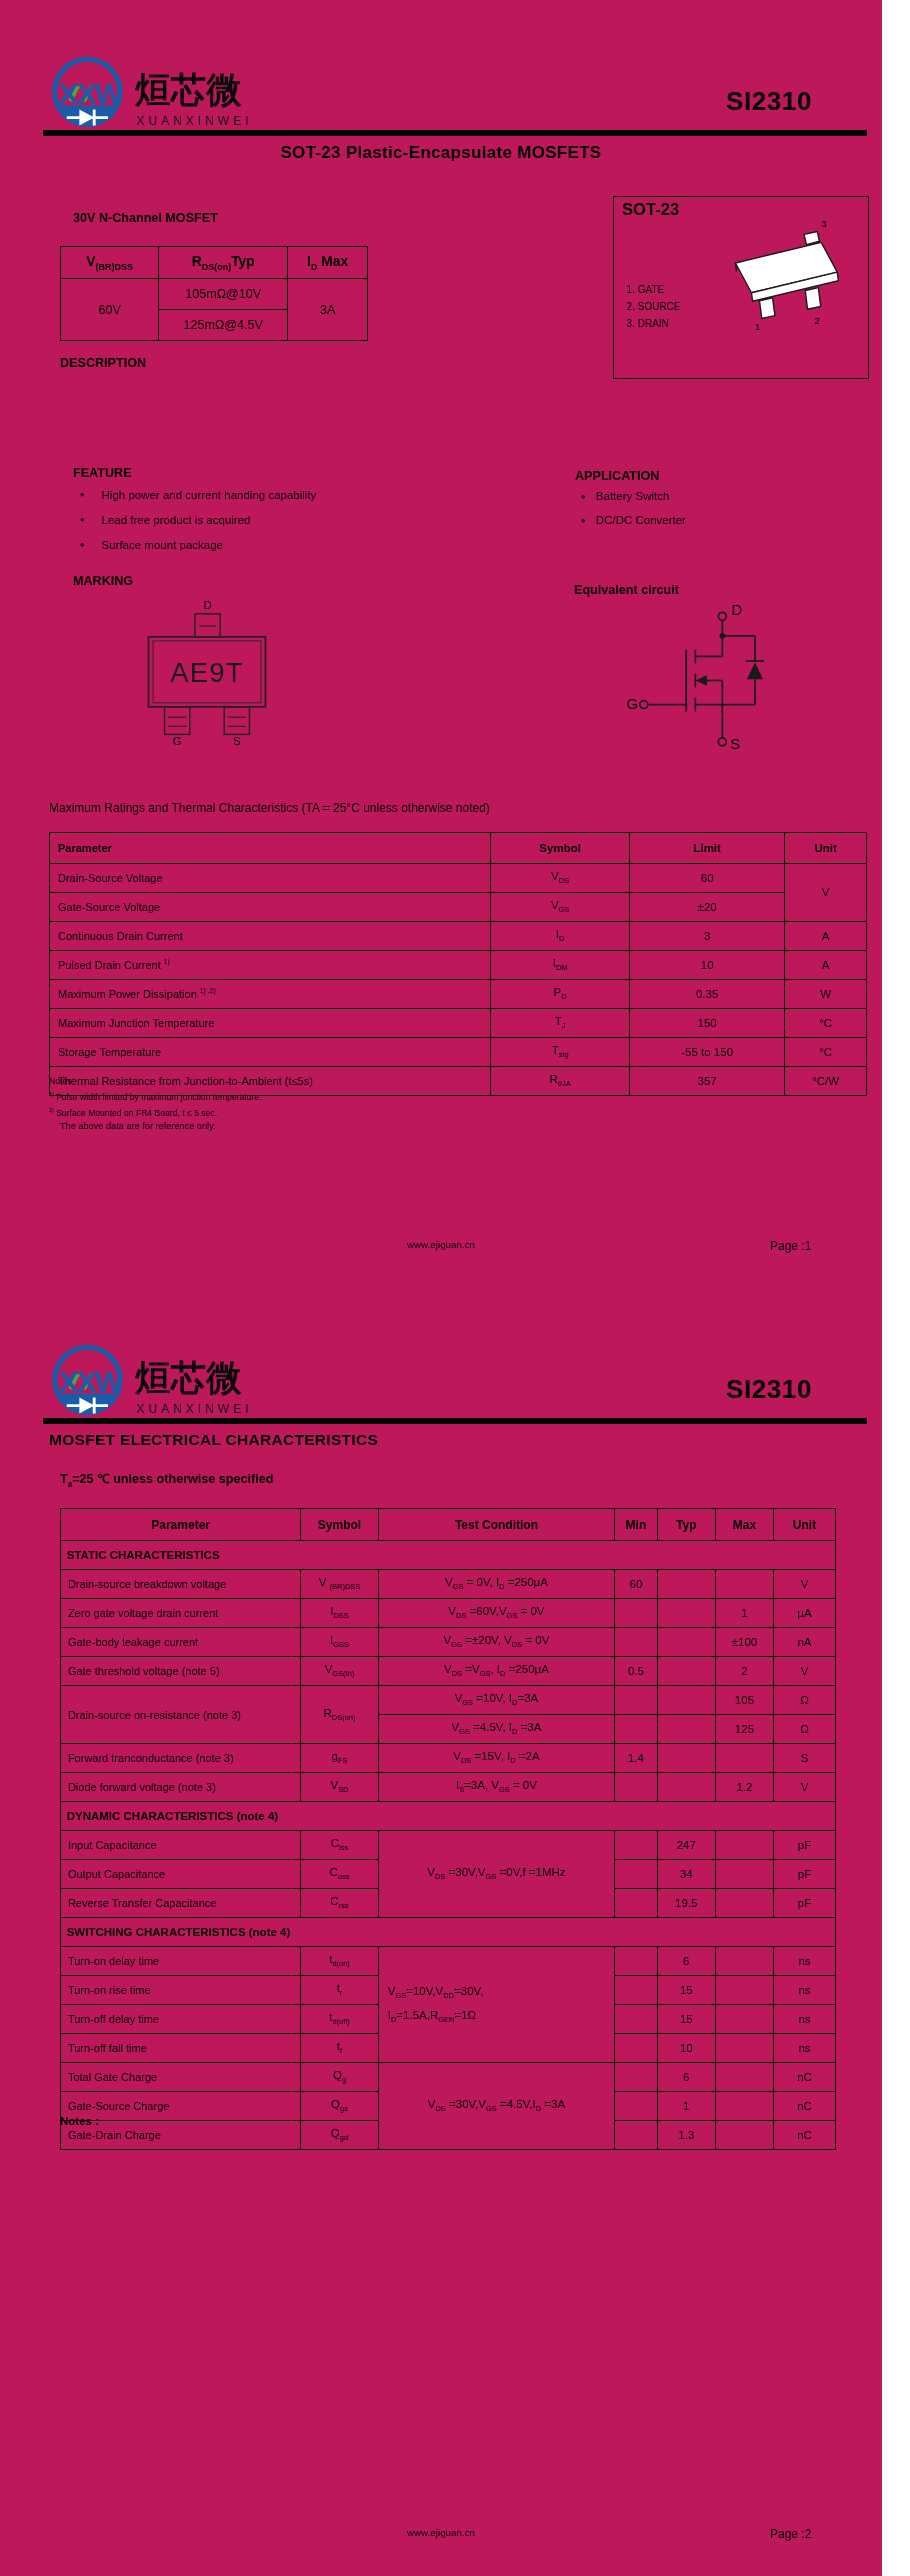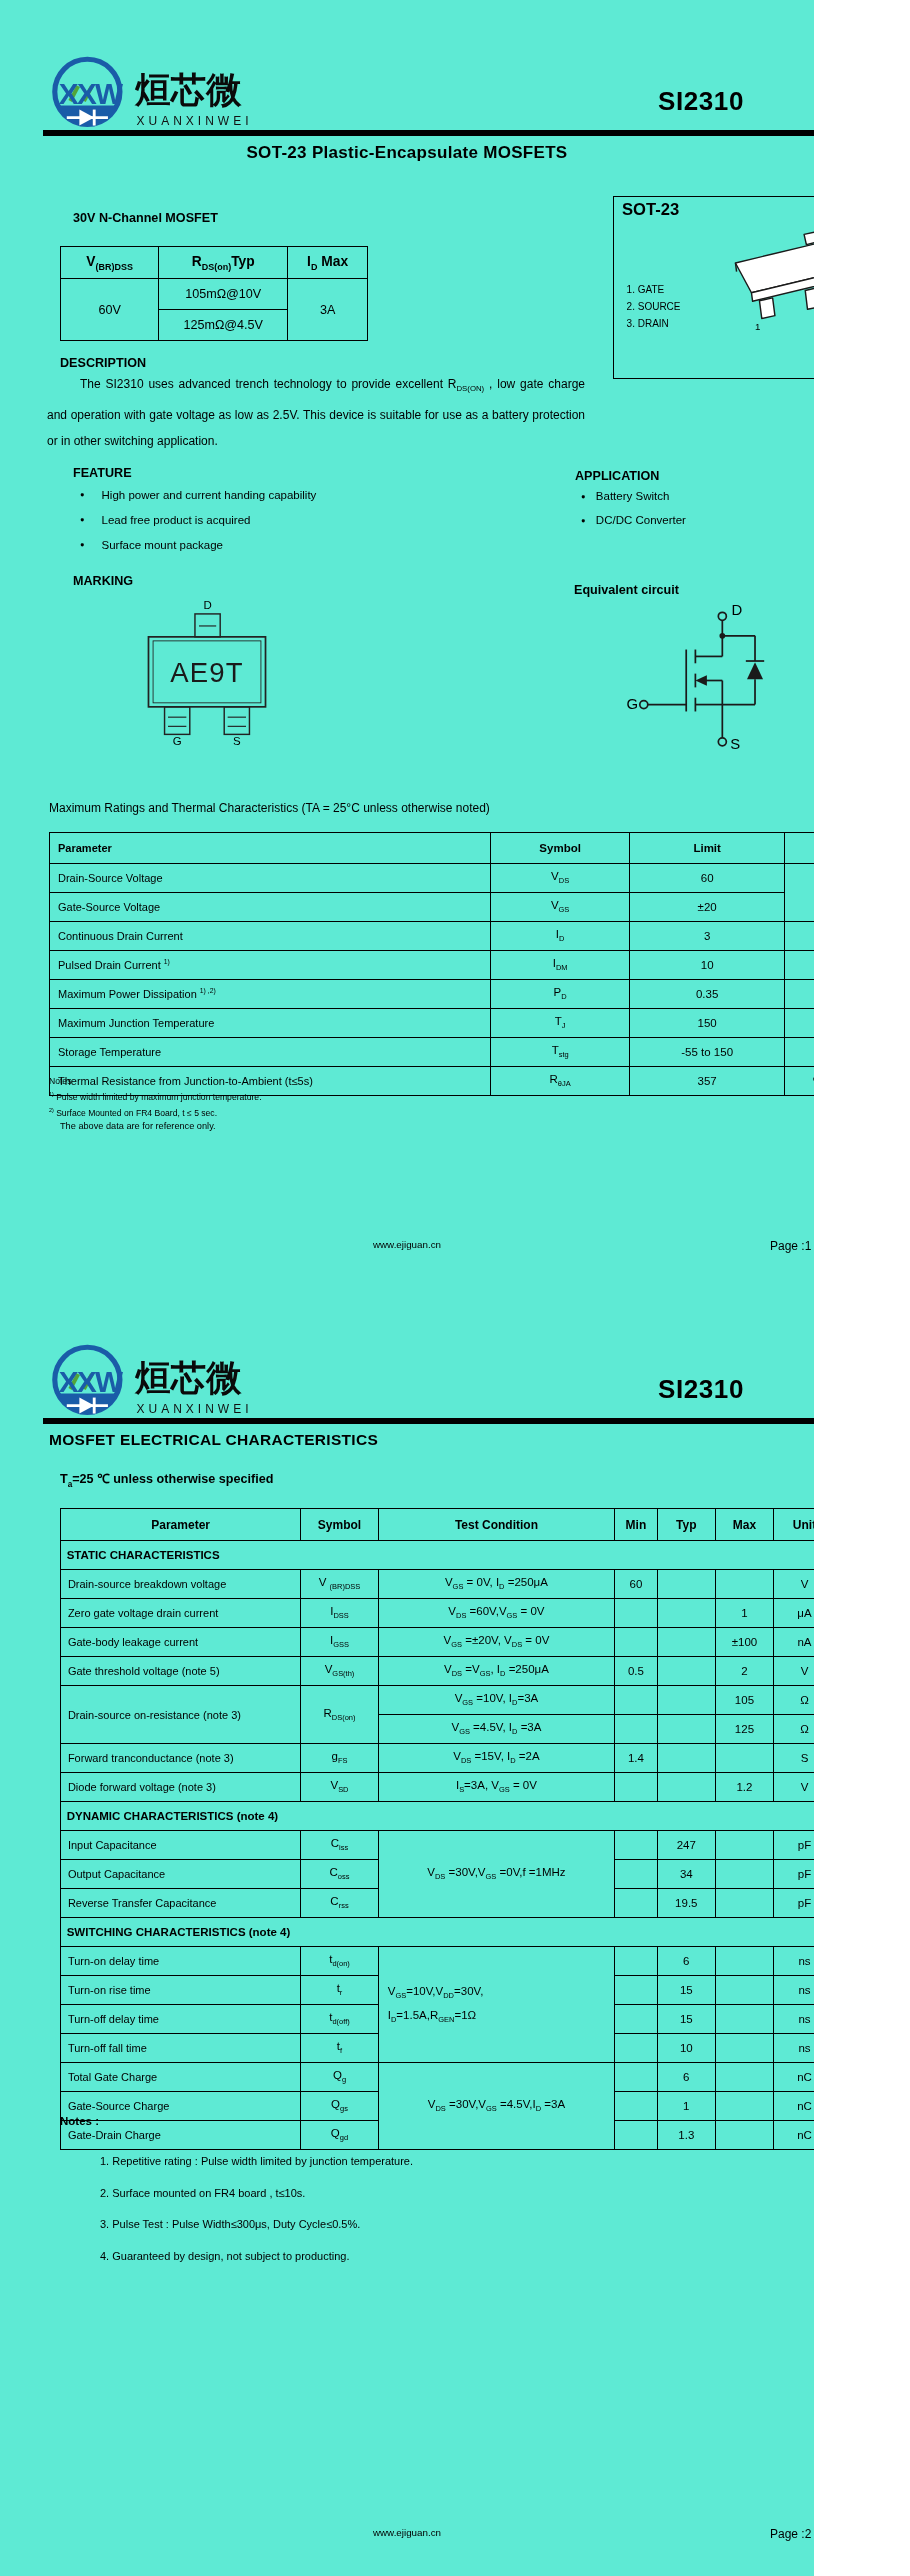--- a/index.html
+++ b/index.html
@@ -1,17 +1,17 @@
 <!DOCTYPE html>
 <html style="font-size:9.2px"><head>
 <meta charset="utf-8">
 <style>
   html,body { margin:0; padding:0; background:#ffffff; }
   body { width:910px; font-family:"Liberation Sans", sans-serif; color:#000; }
-  .page { position:relative; width:814px; height:1288px; background:#5eead4; overflow:hidden; }
+  .page { position:relative; width:882px; height:1288px; background:#be185d; overflow:hidden; }
   .abs { position:absolute; }
 
   sub { font-size:65%; }
   sup { font-size:62%; }
 
   
   .partnum { font-size:26px; font-weight:700; letter-spacing:0.6px; }
   .rule { background:#000; height:6.3px; width:824px; left:43px; top:130px; }
   .doc-title { left:0; top:143px; width:100%; text-align:center; font-size:17px; font-weight:700; letter-spacing:0.3px; }
 
@@ -135,21 +135,20 @@
         <polygon points="48,132 198,96 200,111 50,147"></polygon>
         <line x1="20" y1="80" x2="22" y2="95"></line>
       </g>
       <text x="170" y="17" font-size="17" fill="#000">3</text>
       <text x="54" y="197" font-size="17" fill="#000">1</text>
       <text x="158" y="186" font-size="17" fill="#000">2</text>
     </svg>
   </div>
 
   <div class="abs h2 desc-heading">DESCRIPTION</div>
-  <div class="abs desc-body">The SI2310 uses advanced trench technology to provide excellent R<sub>DS(ON)</sub> , low gate charge and operation with gate voltage as low as 2.5V. This device is suitable for use as a battery protection or in other switching application.</div>
 
   <div class="abs h2 feature-heading">FEATURE</div>
   <ul class="abs list feature-list">
     <li>High power and current handing capability</li>
     <li>Lead free product is acquired</li>
     <li>Surface mount package</li>
   </ul>
 
   <div class="abs h2 app-heading">APPLICATION</div>
   <ul class="abs list app-list">
@@ -498,23 +497,17 @@
         <td></td>
         <td>1.3</td>
         <td></td>
         <td>nC</td>
       </tr>
     </tbody>
       </table>
   </div>
 
   <div class="abs notes2-heading">Notes :</div>
-  <ul class="abs notes2">
-    <li>1. Repetitive rating : Pulse width limited by junction temperature.</li>
-    <li>2. Surface mounted on FR4 board , t≤10s.</li>
-    <li>3. Pulse Test : Pulse Width≤300μs, Duty Cycle≤0.5%.</li>
-    <li>4. Guaranteed by design, not subject to producting.</li>
-  </ul>
 
   <div class="abs footer-url">www.ejiguan.cn</div>
   <div class="abs footer-page">Page :2</div>
 </div>
 
 
 </body></html>

